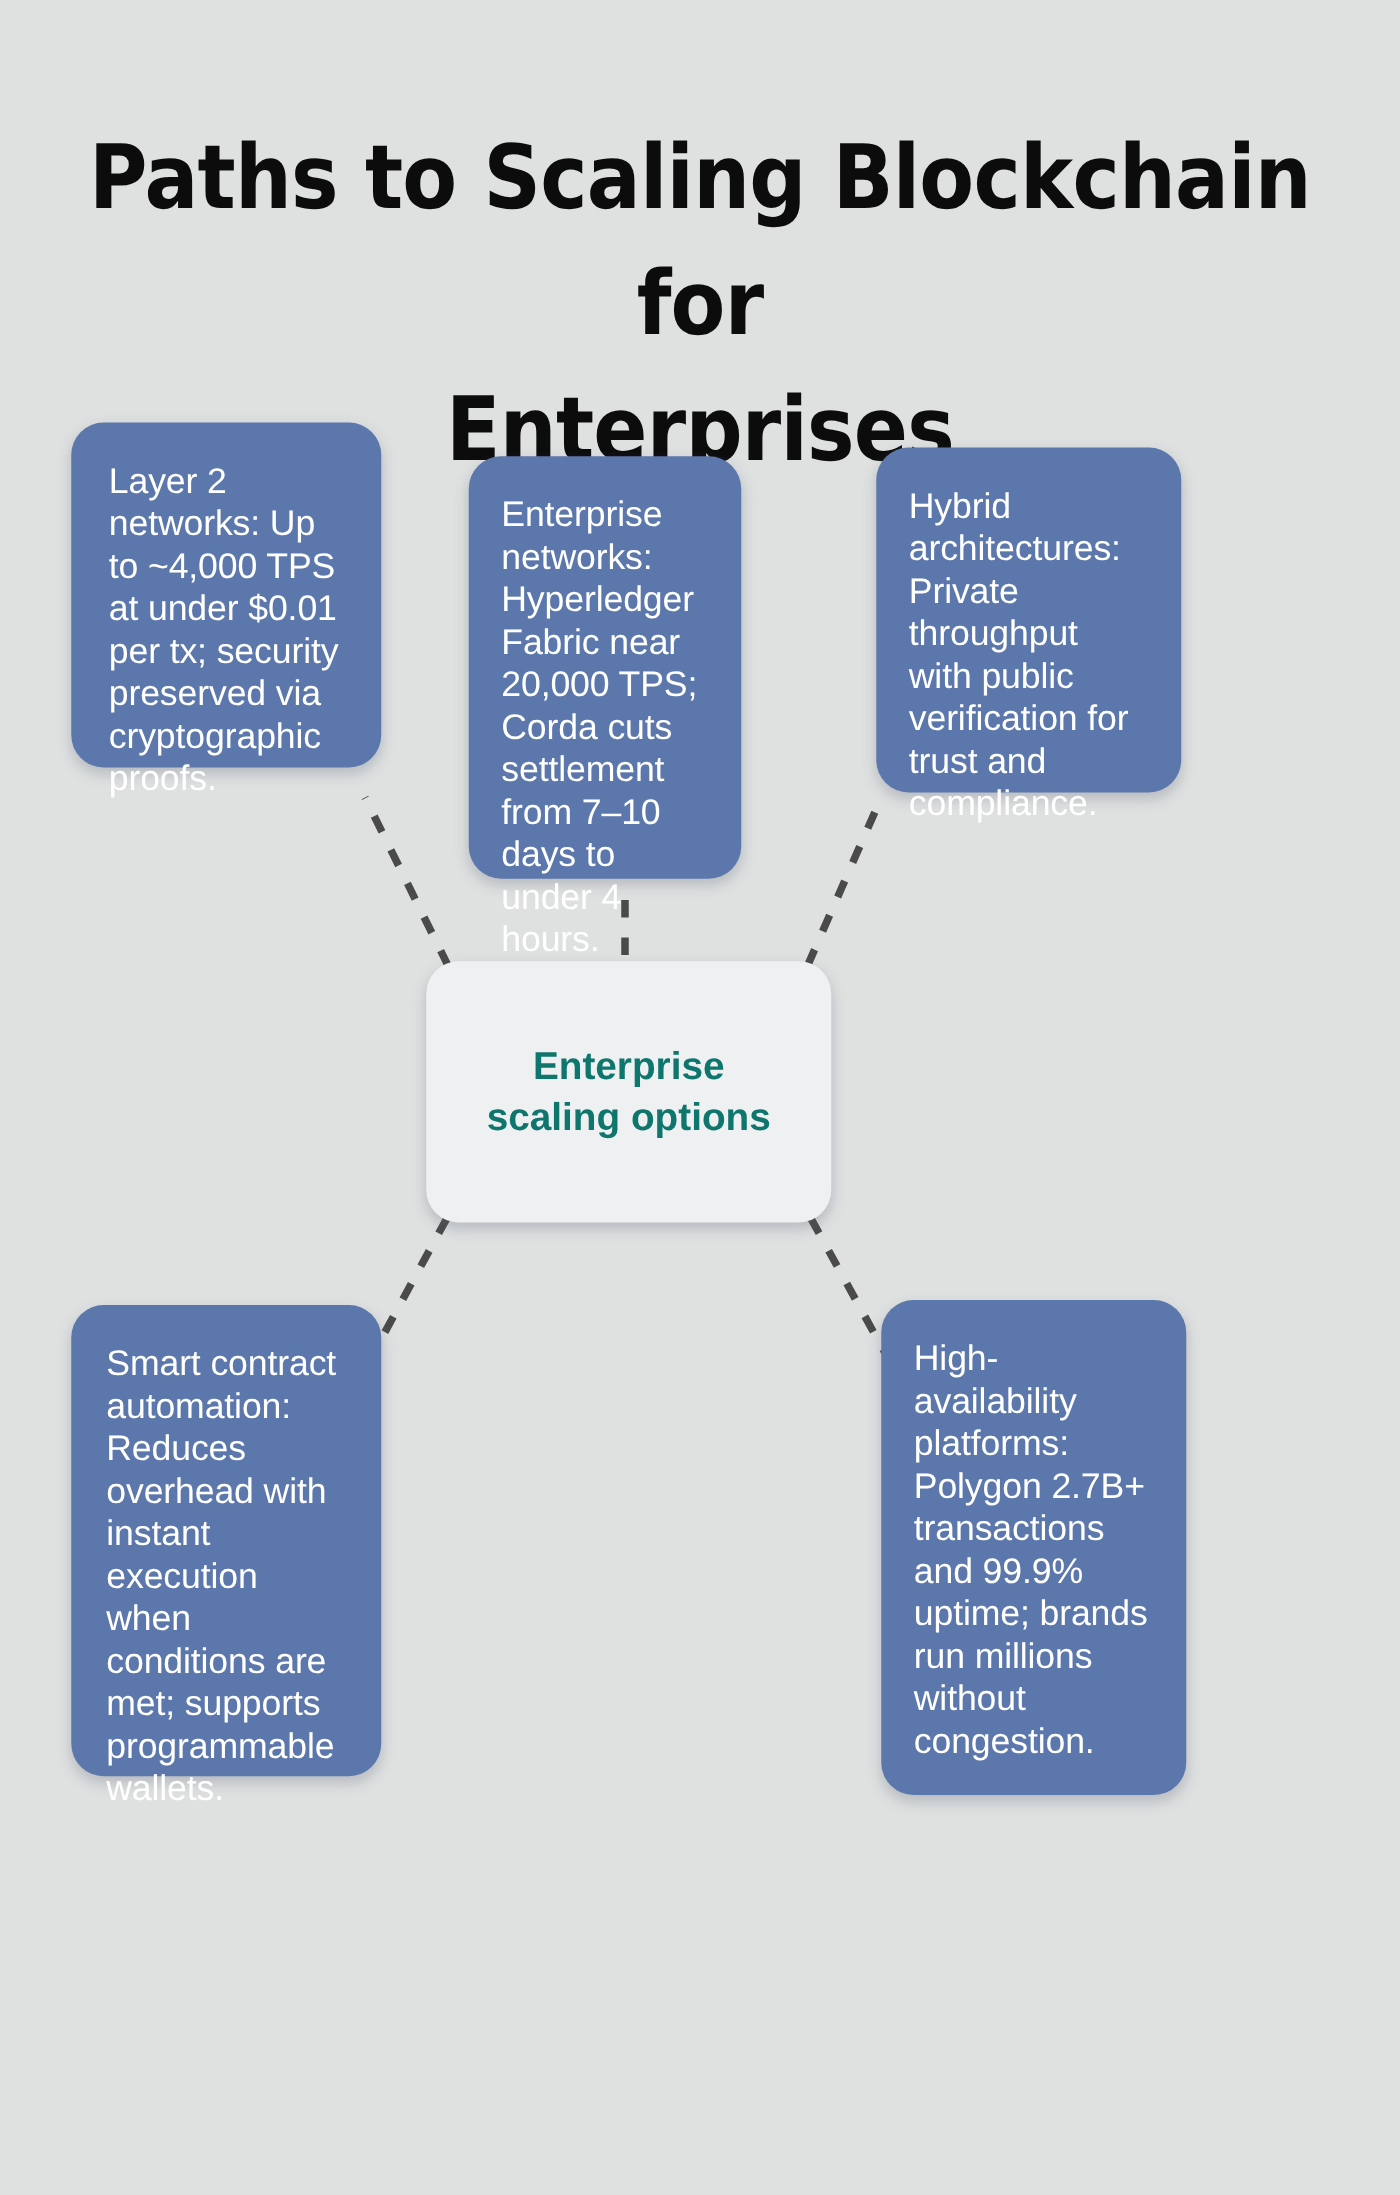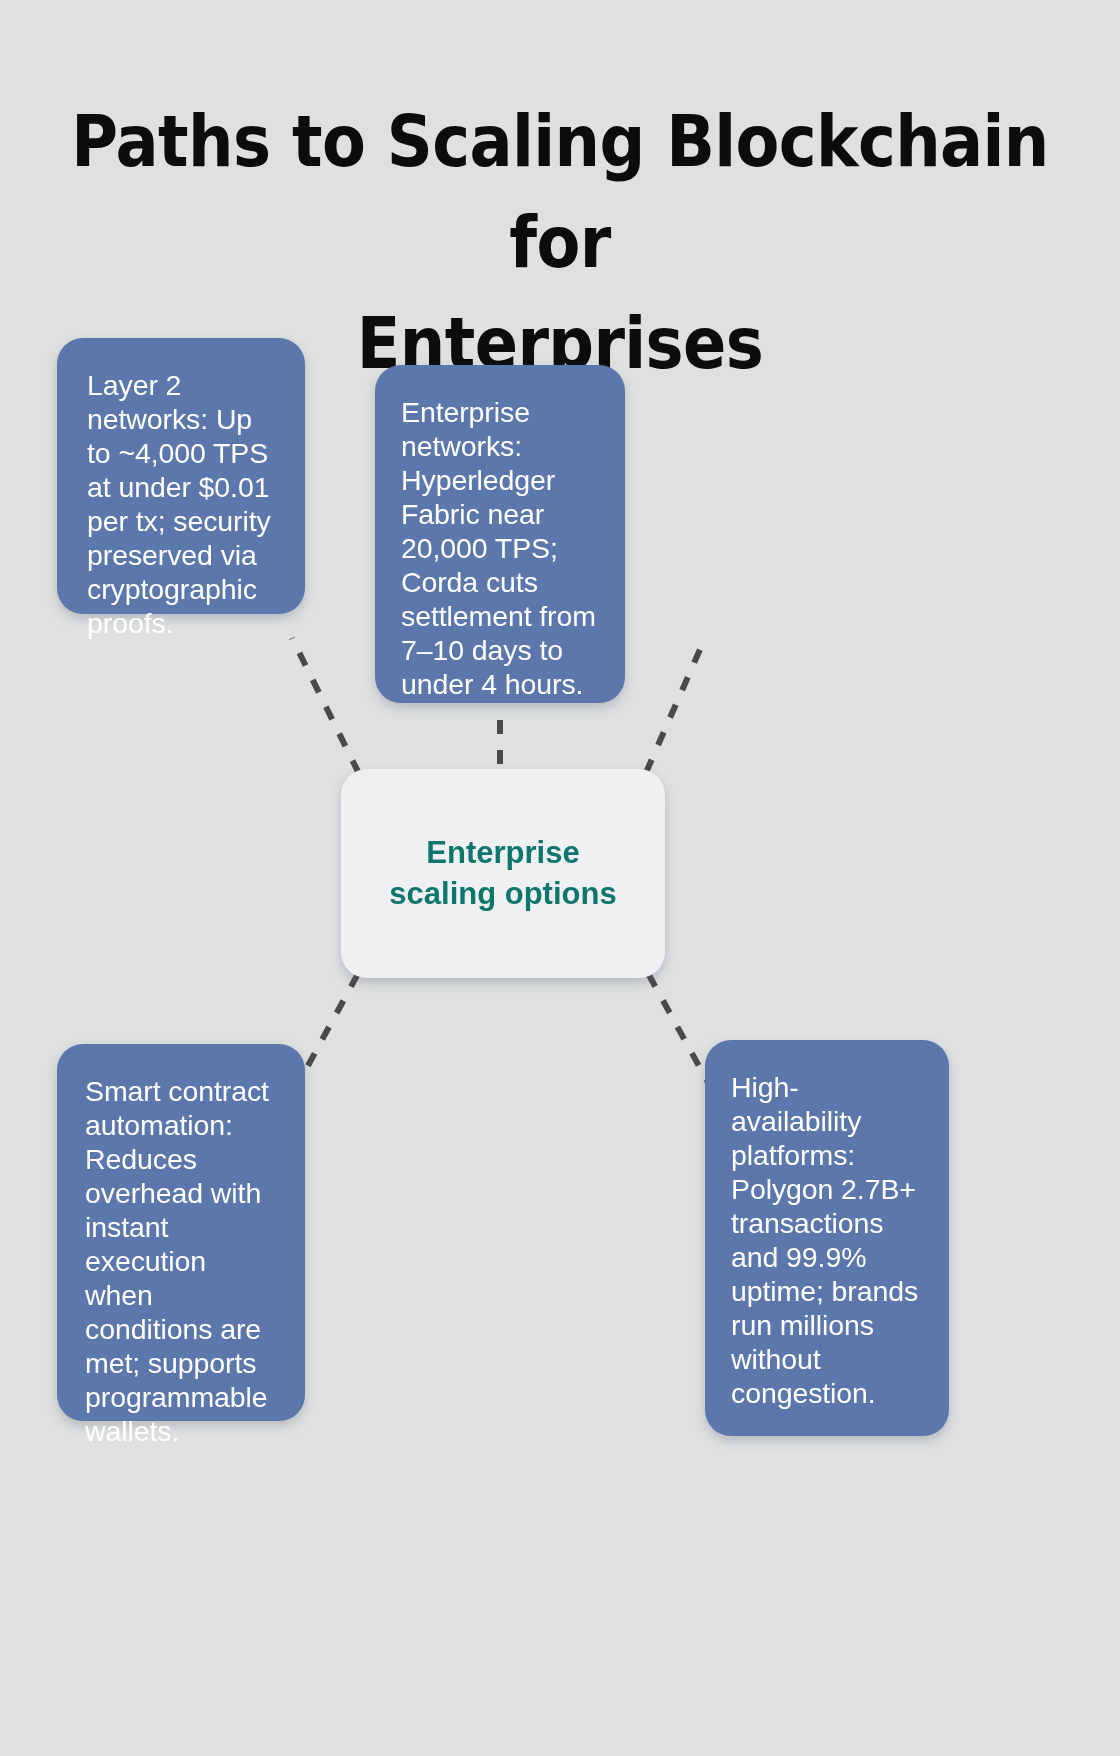--- a/index.html
+++ b/index.html
@@ -71,21 +71,21 @@
     justify-content: center;
     text-align: center;
     font-weight: 700;
     font-size: 31px;
     line-height: 1.30;
     padding: 16px;
     box-sizing: border-box;
   }
 
   #node-layer2   { left: 57px;  top: 338px;  width: 248px; height: 276px; padding-left: 30px; }
-  #node-enterprise-networks { left: 375px; top: 365px; width: 250px; height: 338px; }
+  #node-enterprise-networks { left: 375px; top: 365px; width: 218px; height: 338px; }
   #node-hybrid   { left: 701px; top: 358px;  width: 244px; height: 276px; }
   #node-hub      { left: 341px; top: 769px;  width: 324px; height: 209px; }
   #node-smart-contract { left: 57px; top: 1044px; width: 248px; height: 377px; padding-left: 28px; }
   #node-high-availability { left: 705px; top: 1040px; width: 244px; height: 396px; }
 </style>
 </head>
 <body>
 
 <div id="canvas">
 
@@ -103,20 +103,23 @@
   </svg>
 
   <div class="node leaf" id="node-layer2">
     <span>Layer 2 networks: Up to ~4,000 TPS at under $0.01 per tx; security preserved via cryptographic proofs.</span>
   </div>
 
   <div class="node leaf" id="node-enterprise-networks">
     <span>Enterprise networks: Hyperledger Fabric near 20,000 TPS; Corda cuts settlement from 7–10 days to under 4 hours.</span>
   </div>
 
+  <div class="node leaf" id="node-hybrid">
+    <span>Hybrid architectures: Private throughput with public verification for trust and compliance.</span>
+  </div>
 
   <div class="node hub" id="node-hub">
     <span style="white-space: pre-line;">Enterprise
 scaling options</span>
   </div>
 
   <div class="node leaf" id="node-smart-contract">
     <span>Smart contract automation: Reduces overhead with instant execution when conditions are met; supports programmable wallets.</span>
   </div>
 

